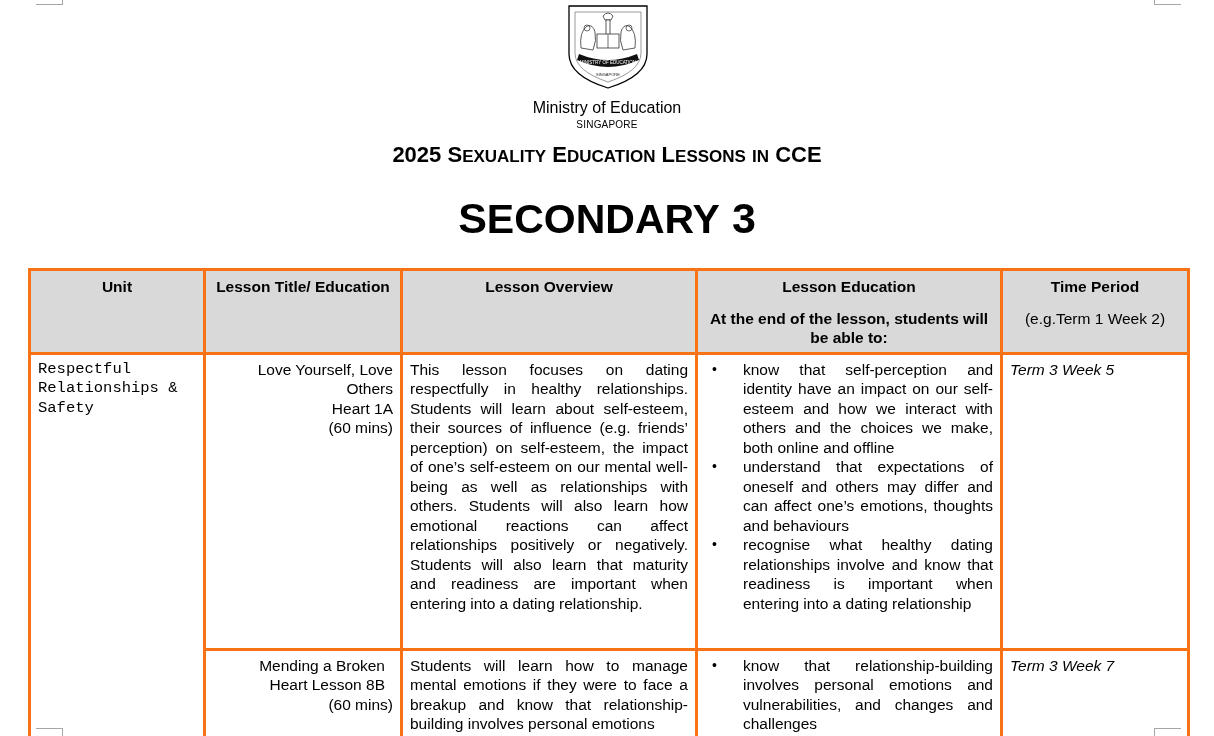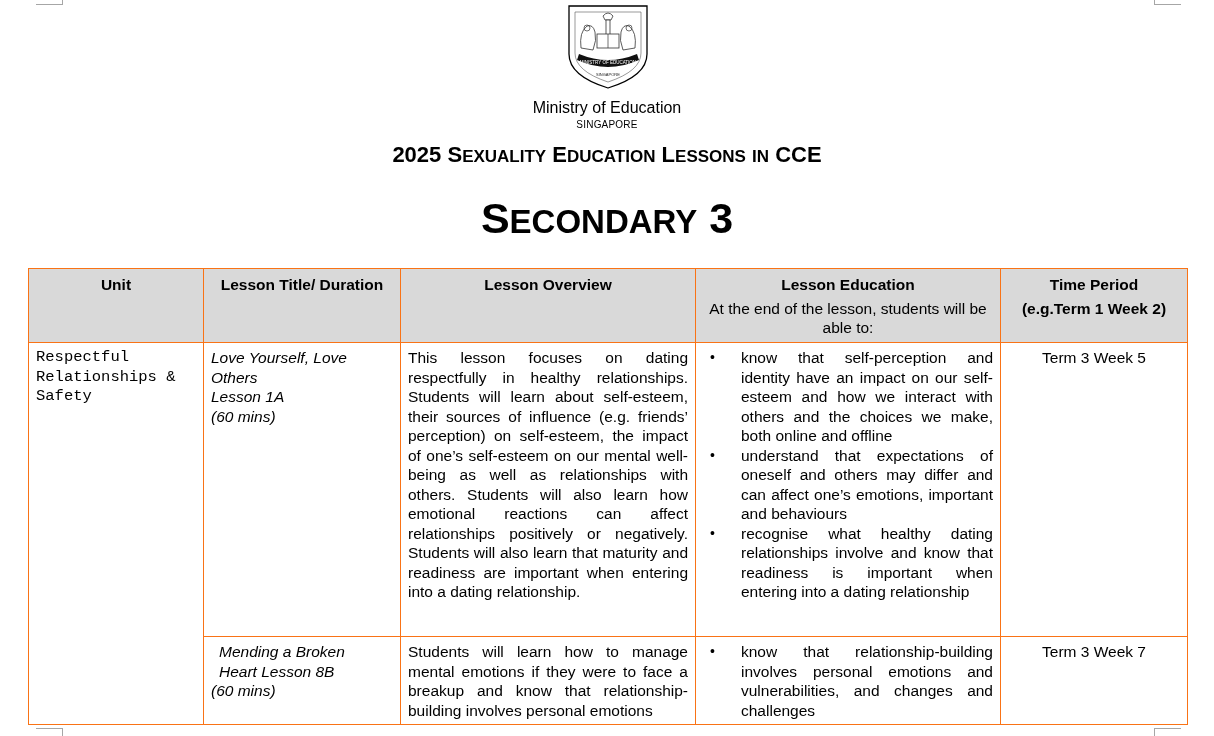--- a/index.html
+++ b/index.html
@@ -12,33 +12,33 @@
   .corner.tr { left: 1154px; top: 0; border-width: 0 0 1px 1px; }
   .corner.bl { left: 36px; top: 728px; height: 10px; border-width: 1px 1px 0 0; }
   .corner.br { left: 1154px; top: 728px; height: 10px; border-width: 1px 0 0 1px; }
 
   .logo { position: absolute; left: 567px; top: 4px; width: 82px; height: 86px; }
   .ministry { position: absolute; left: 0; width: 1214px; top: 99px; text-align: center; font-size: 16px; }
   .singapore { position: absolute; left: 0; width: 1214px; top: 119px; text-align: center; font-size: 10px; letter-spacing: 0.2px; }
   .doc-title { position: absolute; left: 0; width: 1214px; top: 142px; text-align: center; font-weight: bold; font-size: 22px; }
   .doc-title .sc { font-size: 17px; }
   .level-title { position: absolute; left: 0; width: 1214px; top: 194px; text-align: center; font-weight: bold; font-size: 43px; }
-  .level-title .sc { font-size: 33px; }
+  .level-title .sc { font-size: 41px; }
 
   table.lessons {
     position: absolute; left: 28px; top: 268px; width: 1159px;
     border-collapse: collapse; table-layout: fixed; font-size: 15.5px; line-height: 19.5px;
   }
-  table.lessons th, table.lessons td { border: 1px solid #f97316; vertical-align: top; padding: 5px 7px 4px 7px; }
+  table.lessons th, table.lessons td { border: 3px solid #f97316; vertical-align: top; padding: 5px 7px 4px 7px; }
   table.lessons th { background: #d9d9d9; font-weight: bold; text-align: center; height: 63px; padding-top: 6px; }
-  table.lessons th .sub { display: block; font-weight: normal; margin-top: 4px; }
+  table.lessons th .sub { display: block; font-weight: bold; margin-top: 12px; }
   td.unit { text-align: left; vertical-align: middle; font-family: Liberation Mono, monospace; }
-  td.title { text-align: left; font-style: italic; }
+  td.title { text-align: right; }
   td.overview { text-align: justify; }
-  td.period { text-align: center; }
+  td.period { text-align: left; font-style: italic; }
   ul.obj { margin: 0; padding: 0 0 0 38px; list-style: none; }
   ul.obj li { position: relative; text-align: justify; }
   ul.obj li .bullet { position: absolute; left: -31px; top: 0; font-size: 14px; }
   tr.row-a td { height: 284px; }
   tr.row-b td { height: 70px; }
 </style>
 </head>
 <body>
 
 <div class="corner tl"></div>
@@ -80,39 +80,39 @@
   <colgroup>
     <col style="width:175px">
       <col style="width:197px">
       <col style="width:295px">
       <col style="width:305px">
       <col style="width:187px">
   </colgroup>
   <thead>
     <tr>
       <th><span>Unit</span></th>
-      <th><span>Lesson Title/ Duration</span></th>
+      <th><span>Lesson Title/ Education</span></th>
       <th><span>Lesson Overview</span></th>
       <th><span>Lesson Education</span><span class="sub">At the end of the lesson, students will be able to:</span></th>
-      <th><span>Time Period</span><span class="sub" style="font-weight:bold;">(e.g.Term 1 Week 2)</span></th>
+      <th><span>Time Period</span><span class="sub" style="font-weight:normal;">(e.g.Term 1 Week 2)</span></th>
     </tr>
   </thead>
   <tbody>
     <tr class="row-a">
       <td class="unit" rowspan="2">Respectful Relationships &amp; Safety</td>
       <td class="title">
         <div>Love Yourself, Love Others</div>
-        <div>Lesson 1A</div>
+        <div>Heart 1A</div>
         <div>(60 mins)</div>
       </td>
       <td class="overview">This lesson focuses on dating respectfully in healthy relationships. Students will learn about self-esteem, their sources of influence (e.g. friends’ perception) on self-esteem, the impact of one’s self-esteem on our mental well-being as well as relationships with others. Students will also learn how emotional reactions can affect relationships positively or negatively. Students will also learn that maturity and readiness are important when entering into a dating relationship.</td>
       <td>
         <ul class="obj">
           <li><span class="bullet">•</span><span>know that self-perception and identity have an impact on our self-esteem and how we interact with others and the choices we make, both online and offline</span></li>
-          <li><span class="bullet">•</span><span>understand that expectations of oneself and others may differ and can affect one’s emotions, important and behaviours</span></li>
+          <li><span class="bullet">•</span><span>understand that expectations of oneself and others may differ and can affect one’s emotions, thoughts and behaviours</span></li>
           <li><span class="bullet">•</span><span>recognise what healthy dating relationships involve and know that readiness is important when entering into a dating relationship</span></li>
         </ul>
       </td>
       <td class="period">Term 3 Week 5</td>
     </tr>
     <tr class="row-b">
       <td class="title">
         <div style="padding:0 8px">Mending a Broken Heart Lesson 8B</div>
         <div>(60 mins)</div>
       </td>

